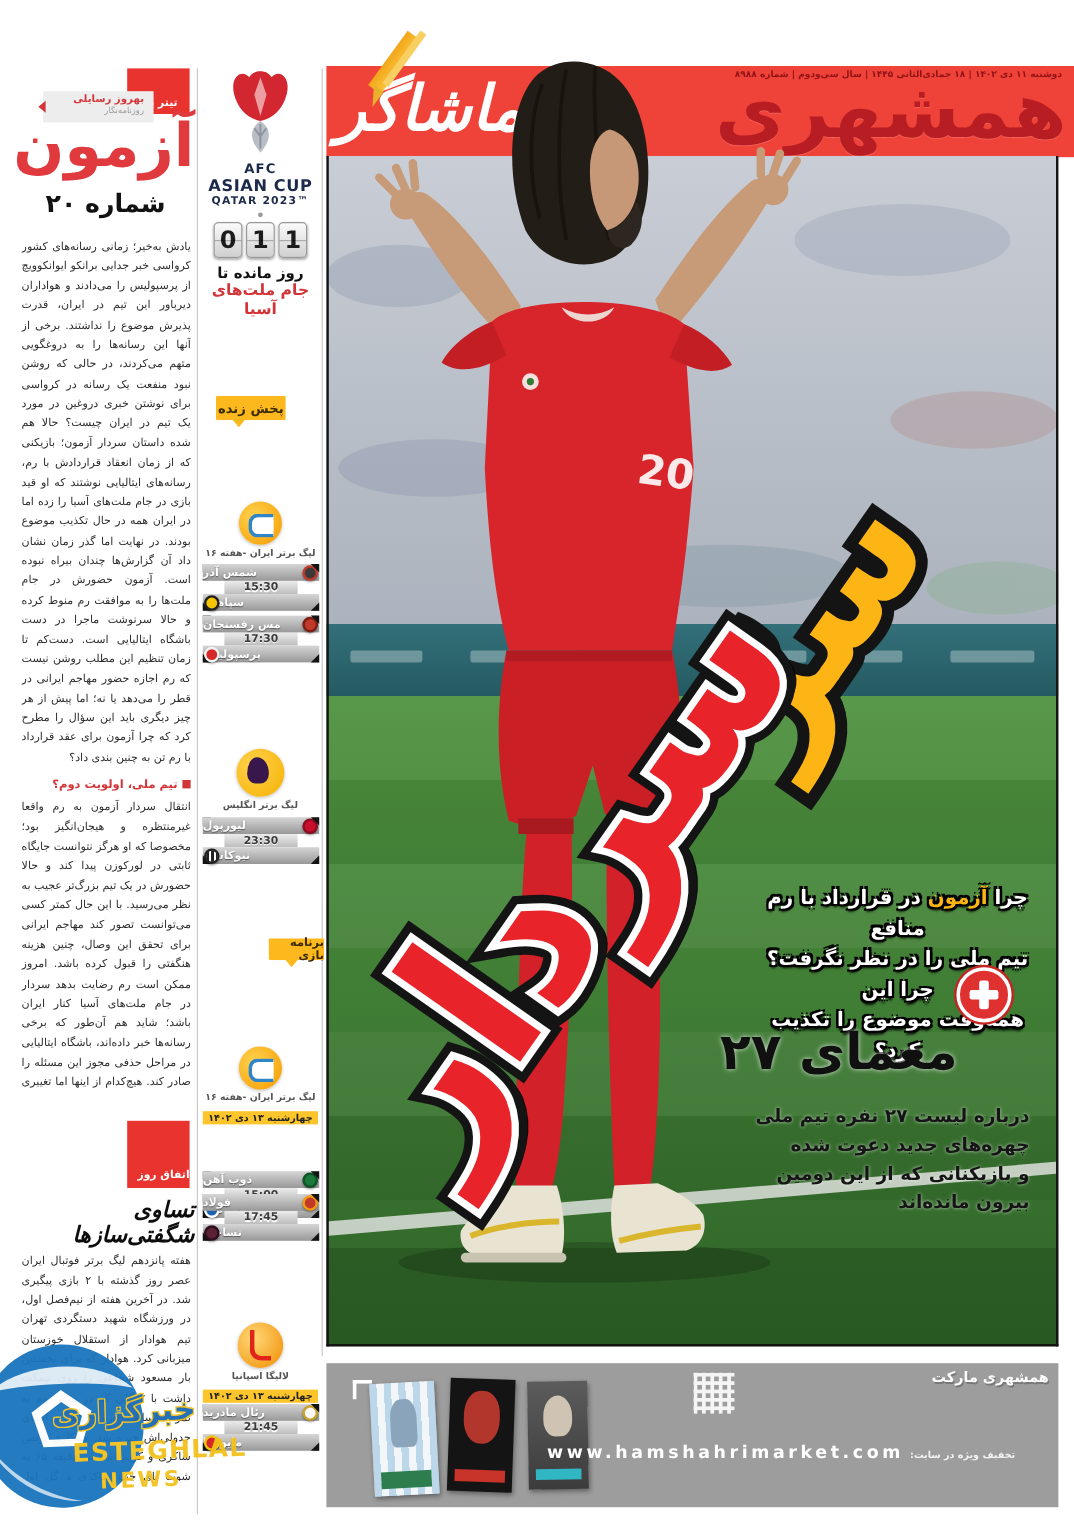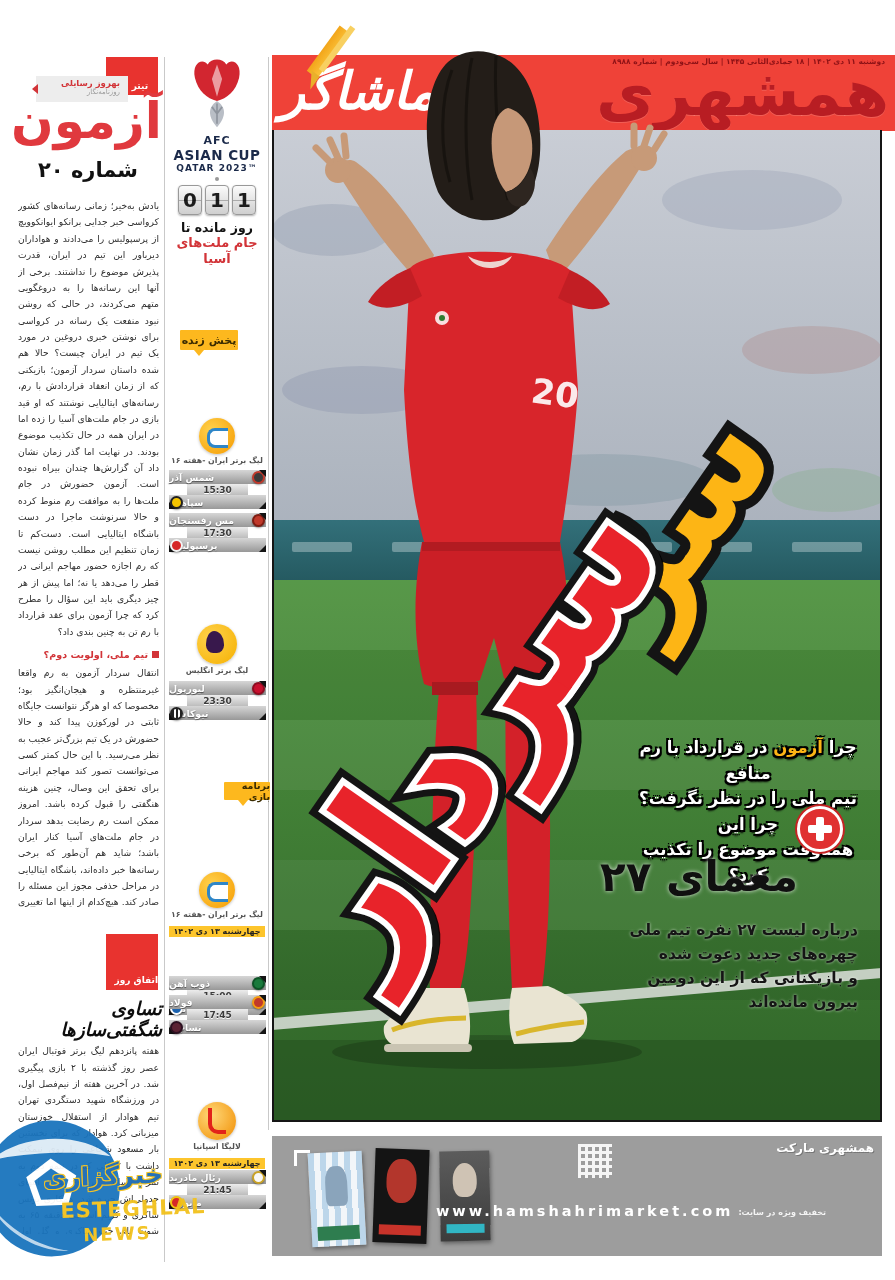--- a/index.html
+++ b/index.html
@@ -118,21 +118,21 @@
   .cover2::before{content:"";position:absolute;left:12px;top:10px;width:30px;height:44px;background:#b3362c;border-radius:45%;}
   .cover2::after{content:"";position:absolute;left:6px;bottom:8px;right:6px;height:10px;background:#c8332a;}
   .cover3{left:168px;top:15px;width:50px;height:90px;transform:rotate(-1deg);background:linear-gradient(#5c5c5c,#3c3c3c);}
   .cover3::before{content:"";position:absolute;left:13px;top:12px;width:24px;height:34px;background:#cfc3b4;border-radius:50% 50% 40% 40%;}
   .cover3::after{content:"";position:absolute;left:6px;bottom:8px;right:6px;height:9px;background:#31b6c4;}
   .pixlogo{position:absolute;right:8px;top:5px;color:#fff;font-size:12px;font-weight:900;direction:rtl;letter-spacing:1px;text-shadow:1px 1px 0 #777;}
   .qrblock{position:absolute;right:270px;top:8px;width:34px;height:34px;background-image:linear-gradient(90deg,#fff 50%,transparent 50%),linear-gradient(#fff 50%,#9d9d9d 50%);background-size:7px 7px;opacity:.9;}
   .ad-title-row{position:absolute;right:10px;top:28px;direction:rtl;text-align:right;white-space:nowrap;}
   .ad-title{font-size:23px;font-weight:900;color:#e2231a;text-shadow:0 1px 0 rgba(255,255,255,.3);}
   .ad-kicker{font-size:8.5px;font-weight:bold;color:#7e1a13;margin-right:5px;}
-  .ad-url-row{position:absolute;right:56px;top:64px;direction:rtl;text-align:right;white-space:nowrap;}
+  .ad-url-row{position:absolute;right:36px;top:64px;direction:rtl;text-align:right;white-space:nowrap;}
   .ad-cta{font-size:8px;font-weight:bold;color:#f4f4f4;}
   .ad-url{font-size:14.5px;font-weight:800;color:#fff;letter-spacing:3px;direction:ltr;display:inline-block;margin-left:6px;vertical-align:middle;}
 </style>
 </head>
 <body>
 
 <div class="page">
 
   <div class="band">
     <div class="dateline">دوشنبه ۱۱ دی ۱۴۰۲ | ۱۸ جمادی‌الثانی ۱۴۴۵ | سال سی‌ودوم | شماره ۸۹۸۸</div>

